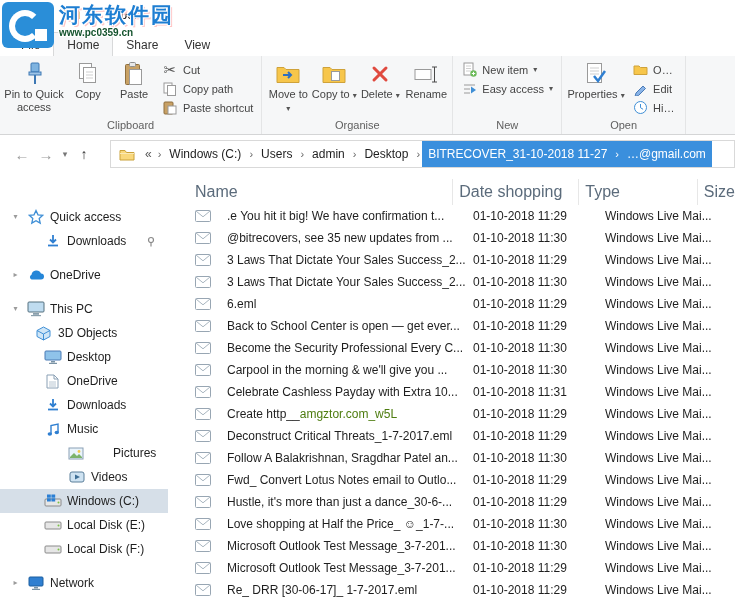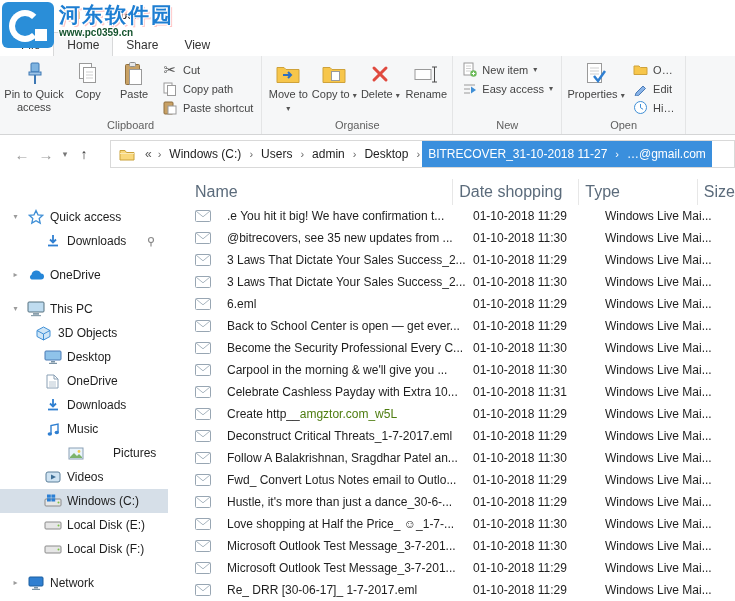--- a/index.html
+++ b/index.html
@@ -448,21 +448,21 @@
           <span class="expander"></span>
           <span class="icw">
             <svg width="16" height="13">
               <rect x="1" y="1" width="14" height="11" fill="#eaf4fb" stroke="#8aa0b5"></rect>
               <path d="M2,10 l4,-4 3,3 2,-2 3,3 v1 H2 z" fill="#7cb36b"></path>
               <circle cx="11" cy="4.5" r="1.4" fill="#f2c94c"></circle>
             </svg>
           </span>
           <span class="sb-label">Pictures</span>
         </div>
-        <div class="sb-item" style="padding-left: 27px;">
+        <div class="sb-item" style="padding-left: 27px; margin-left: 24px;">
           <span class="expander"></span>
           <span class="icw">
             <svg width="16" height="12">
               <rect x="1" y="1" width="14" height="10" rx="2" fill="#cfe3f2" stroke="#5b7f9a"></rect>
               <path d="M6,3.5 l5,2.5 -5,2.5 z" fill="#3f6f96"></path>
             </svg>
           </span>
           <span class="sb-label">Videos</span>
         </div>
         <div class="sb-item sel" style="padding-left: 27px;">

